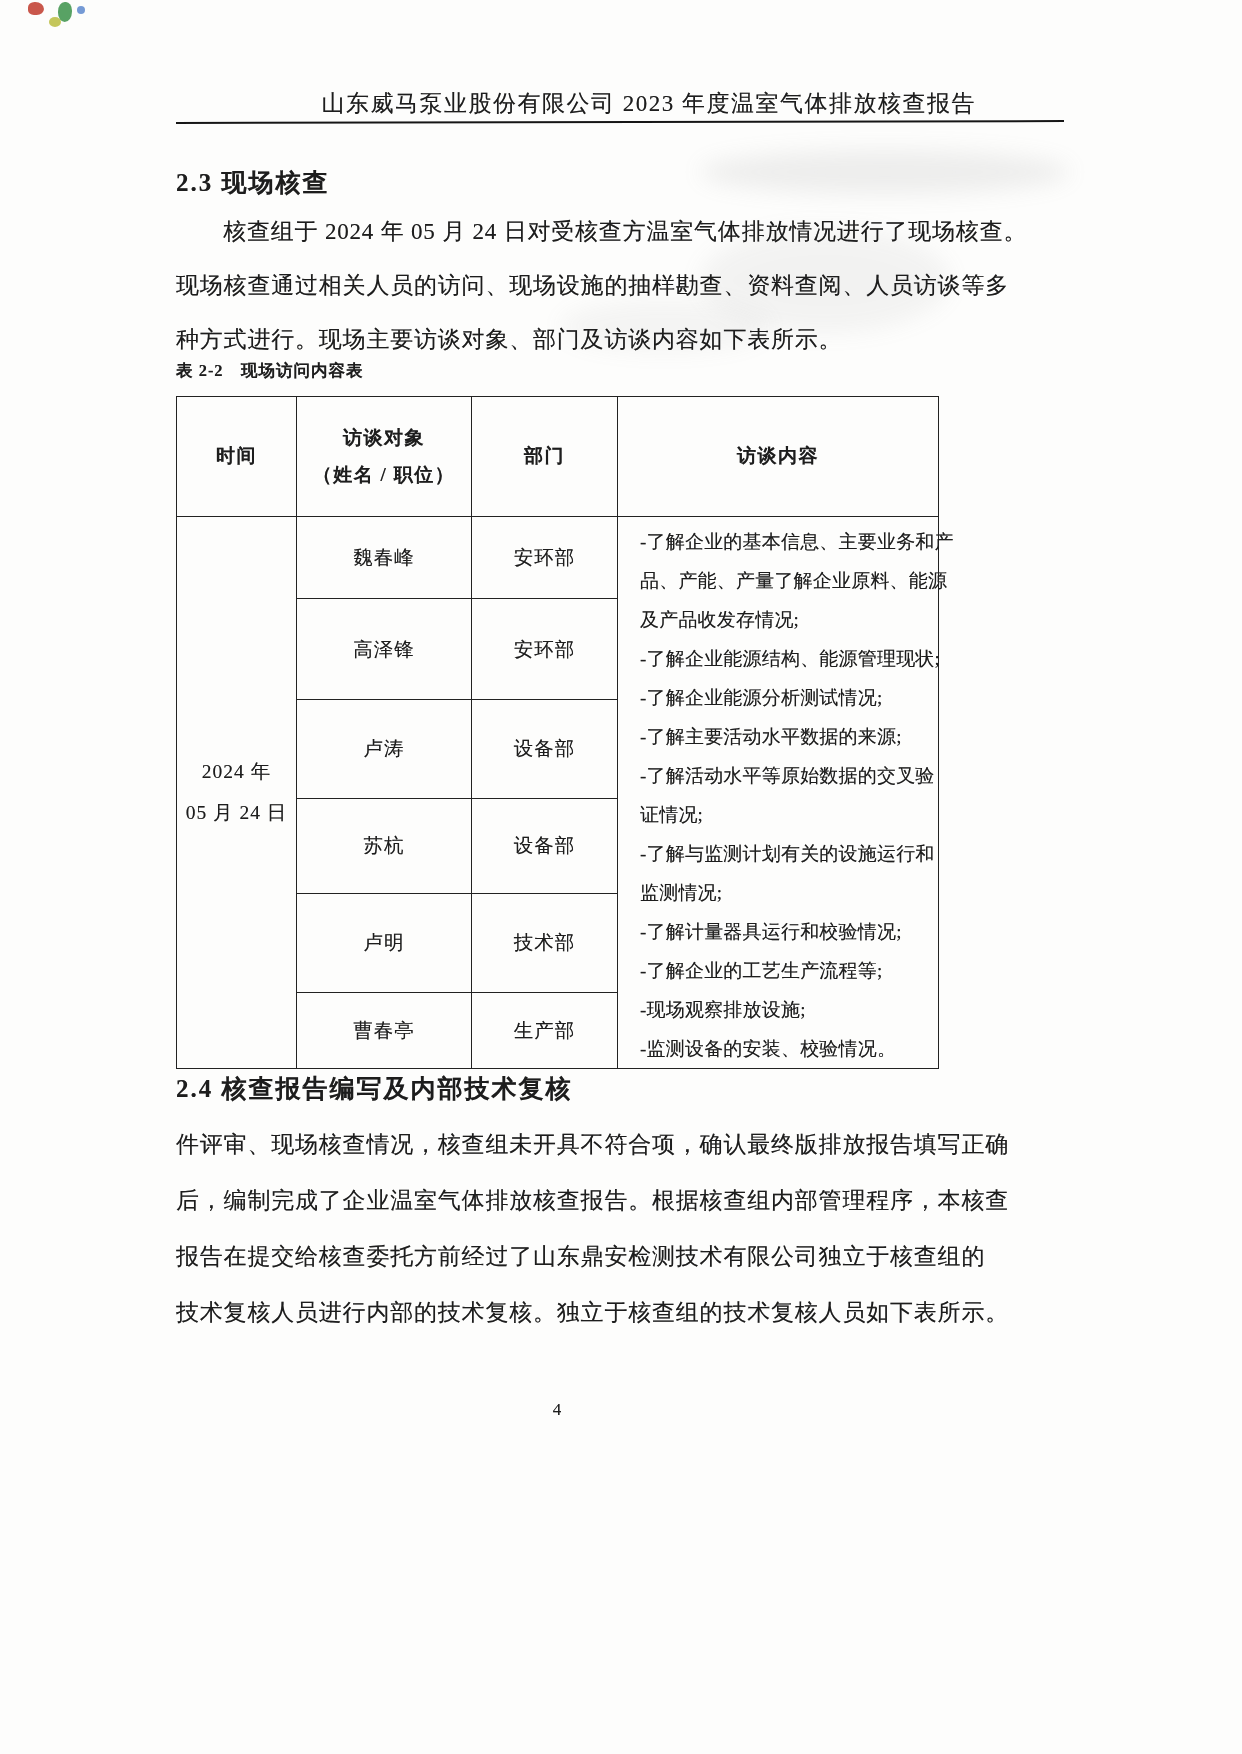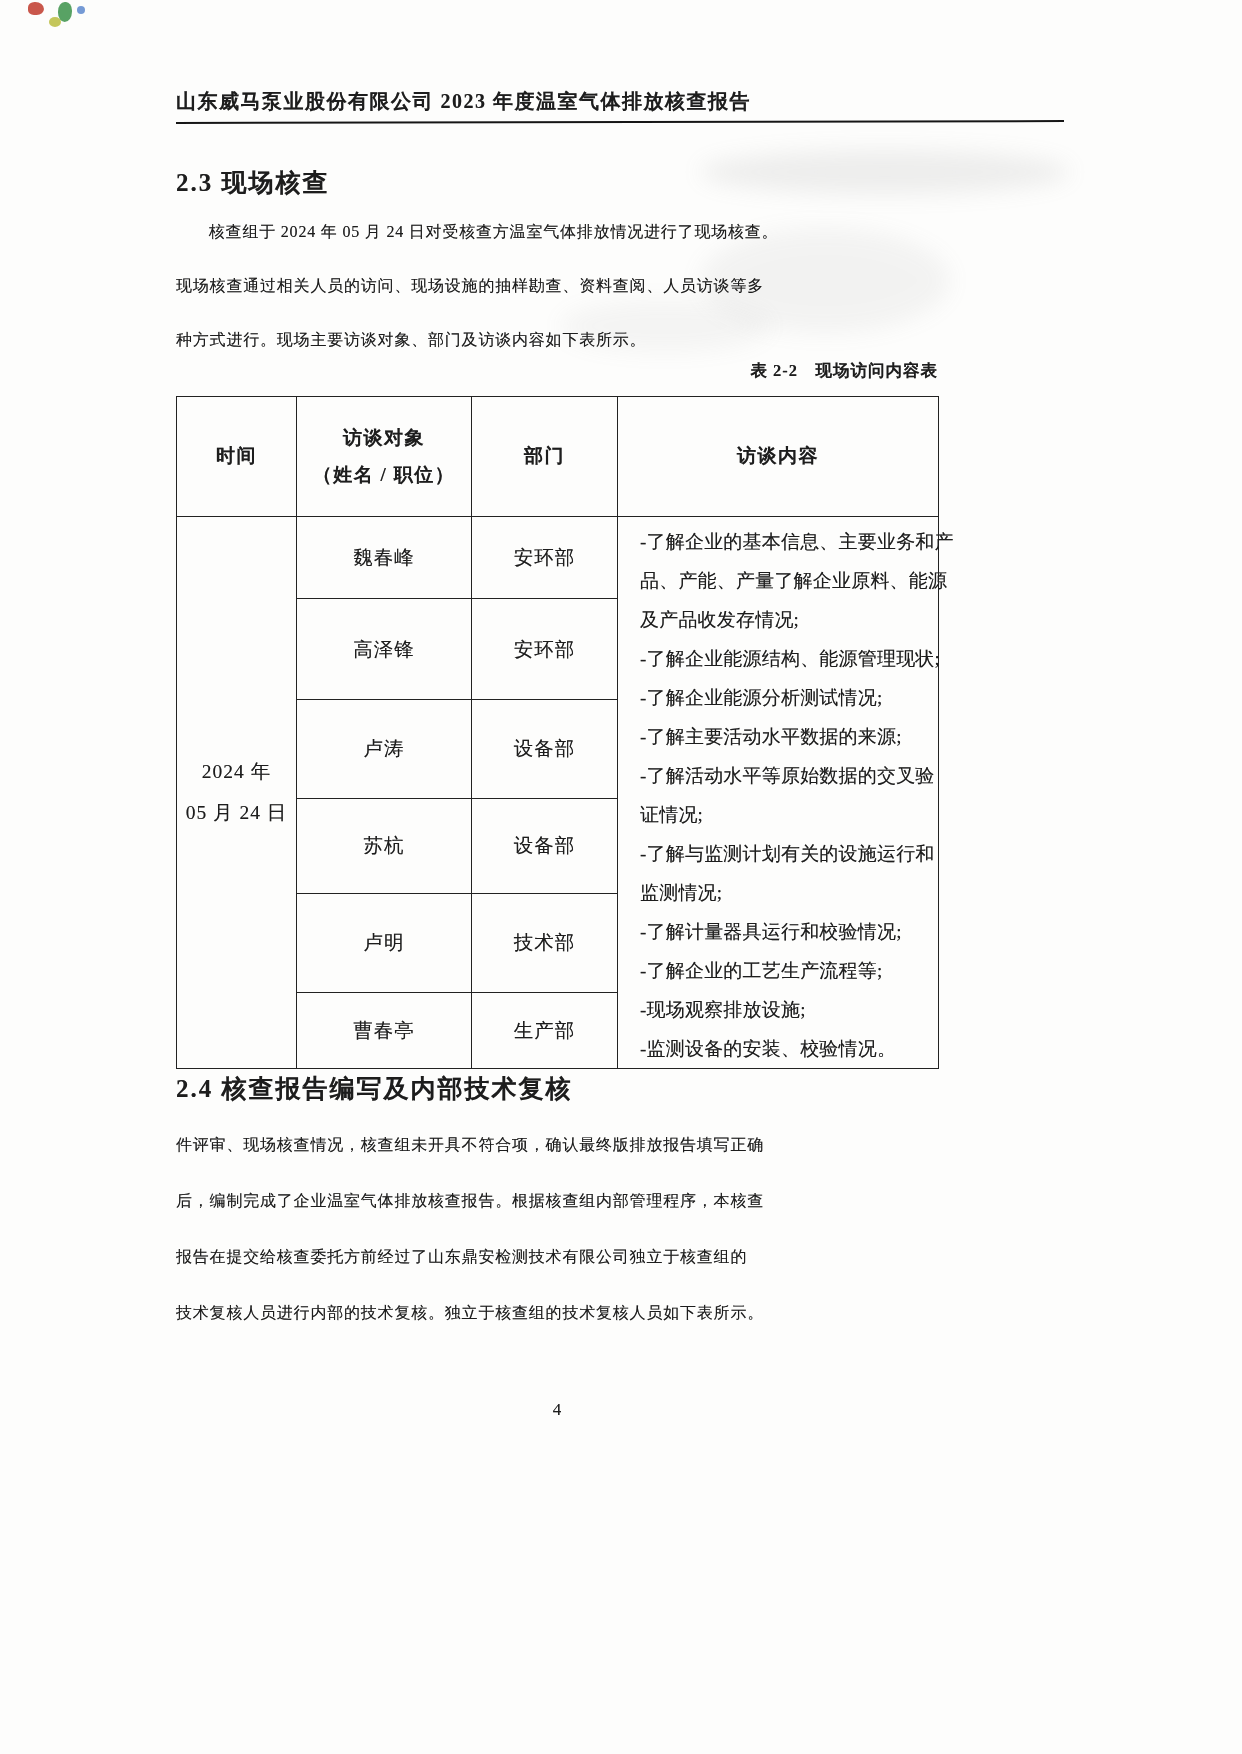--- a/index.html
+++ b/index.html
@@ -20,37 +20,37 @@
   .art.yellow{left:49px;top:17px;width:12px;height:10px;background:#b5b832;border-radius:50%;opacity:.8;}
   .art.blue{left:77px;top:6px;width:8px;height:8px;background:#3a6fc4;border-radius:50%;opacity:.7;}
   
   .smudge{position:absolute;background:#8f8f8f;border-radius:50%;filter:blur(11px);}
   .smudge.s1{left:700px;top:150px;width:370px;height:44px;opacity:.14;}
   .smudge.s2{left:700px;top:228px;width:250px;height:105px;opacity:.09;}
   .smudge.s3{left:560px;top:300px;width:210px;height:52px;opacity:.08;}
 
   .doc-header{
     position:absolute;left:176px;top:88px;width:800px;
-    text-align:left;font-size:20px;font-weight:bold;letter-spacing:1.5px;
+    text-align:right;font-size:23px;font-weight:normal;letter-spacing:1.5px;
   }
   .header-rule{
     position:absolute;left:176px;top:121px;width:888px;height:2px;
     background:#161616;transform:rotate(-.12deg);
   }
   .h-sec{position:absolute;left:176px;margin:0;font-size:25px;font-weight:bold;letter-spacing:2px;}
   .h23{top:150px;margin-top:16px;}
   .h24{top:1072px;}
-  .para{position:absolute;left:176px;width:772px;font-size:16px;letter-spacing:.8px;}
+  .para{position:absolute;left:176px;width:772px;font-size:23px;letter-spacing:.8px;}
   .p23{top:205px;line-height:54px;}
   .p24{top:1117px;line-height:56px;}
   .line{white-space:nowrap;}
   .indent{text-indent:2.05em;}
   .caption{
     position:absolute;left:176px;top:360px;width:762px;
-    text-align:right;font-weight:bold;font-size:16.5px;letter-spacing:1px;
+    text-align:left;font-weight:bold;font-size:16.5px;letter-spacing:1px;
   }
   table.ivt{
     position:absolute;left:176px;top:396px;width:762px;
     border-collapse:collapse;table-layout:fixed;
   }
   .ivt th,.ivt td{border:1.6px solid #222;padding:0;}
   .ivt th{font-size:19px;font-weight:bold;text-align:center;vertical-align:middle;letter-spacing:1.5px;line-height:1.9;}
   .ivt td{font-size:19.5px;text-align:center;vertical-align:middle;letter-spacing:1px;}
   tr.hrow{height:120px;}
   tr.r0{height:82px;} tr.r1{height:100px;margin-left:20px;} tr.r2{height:98px;}

